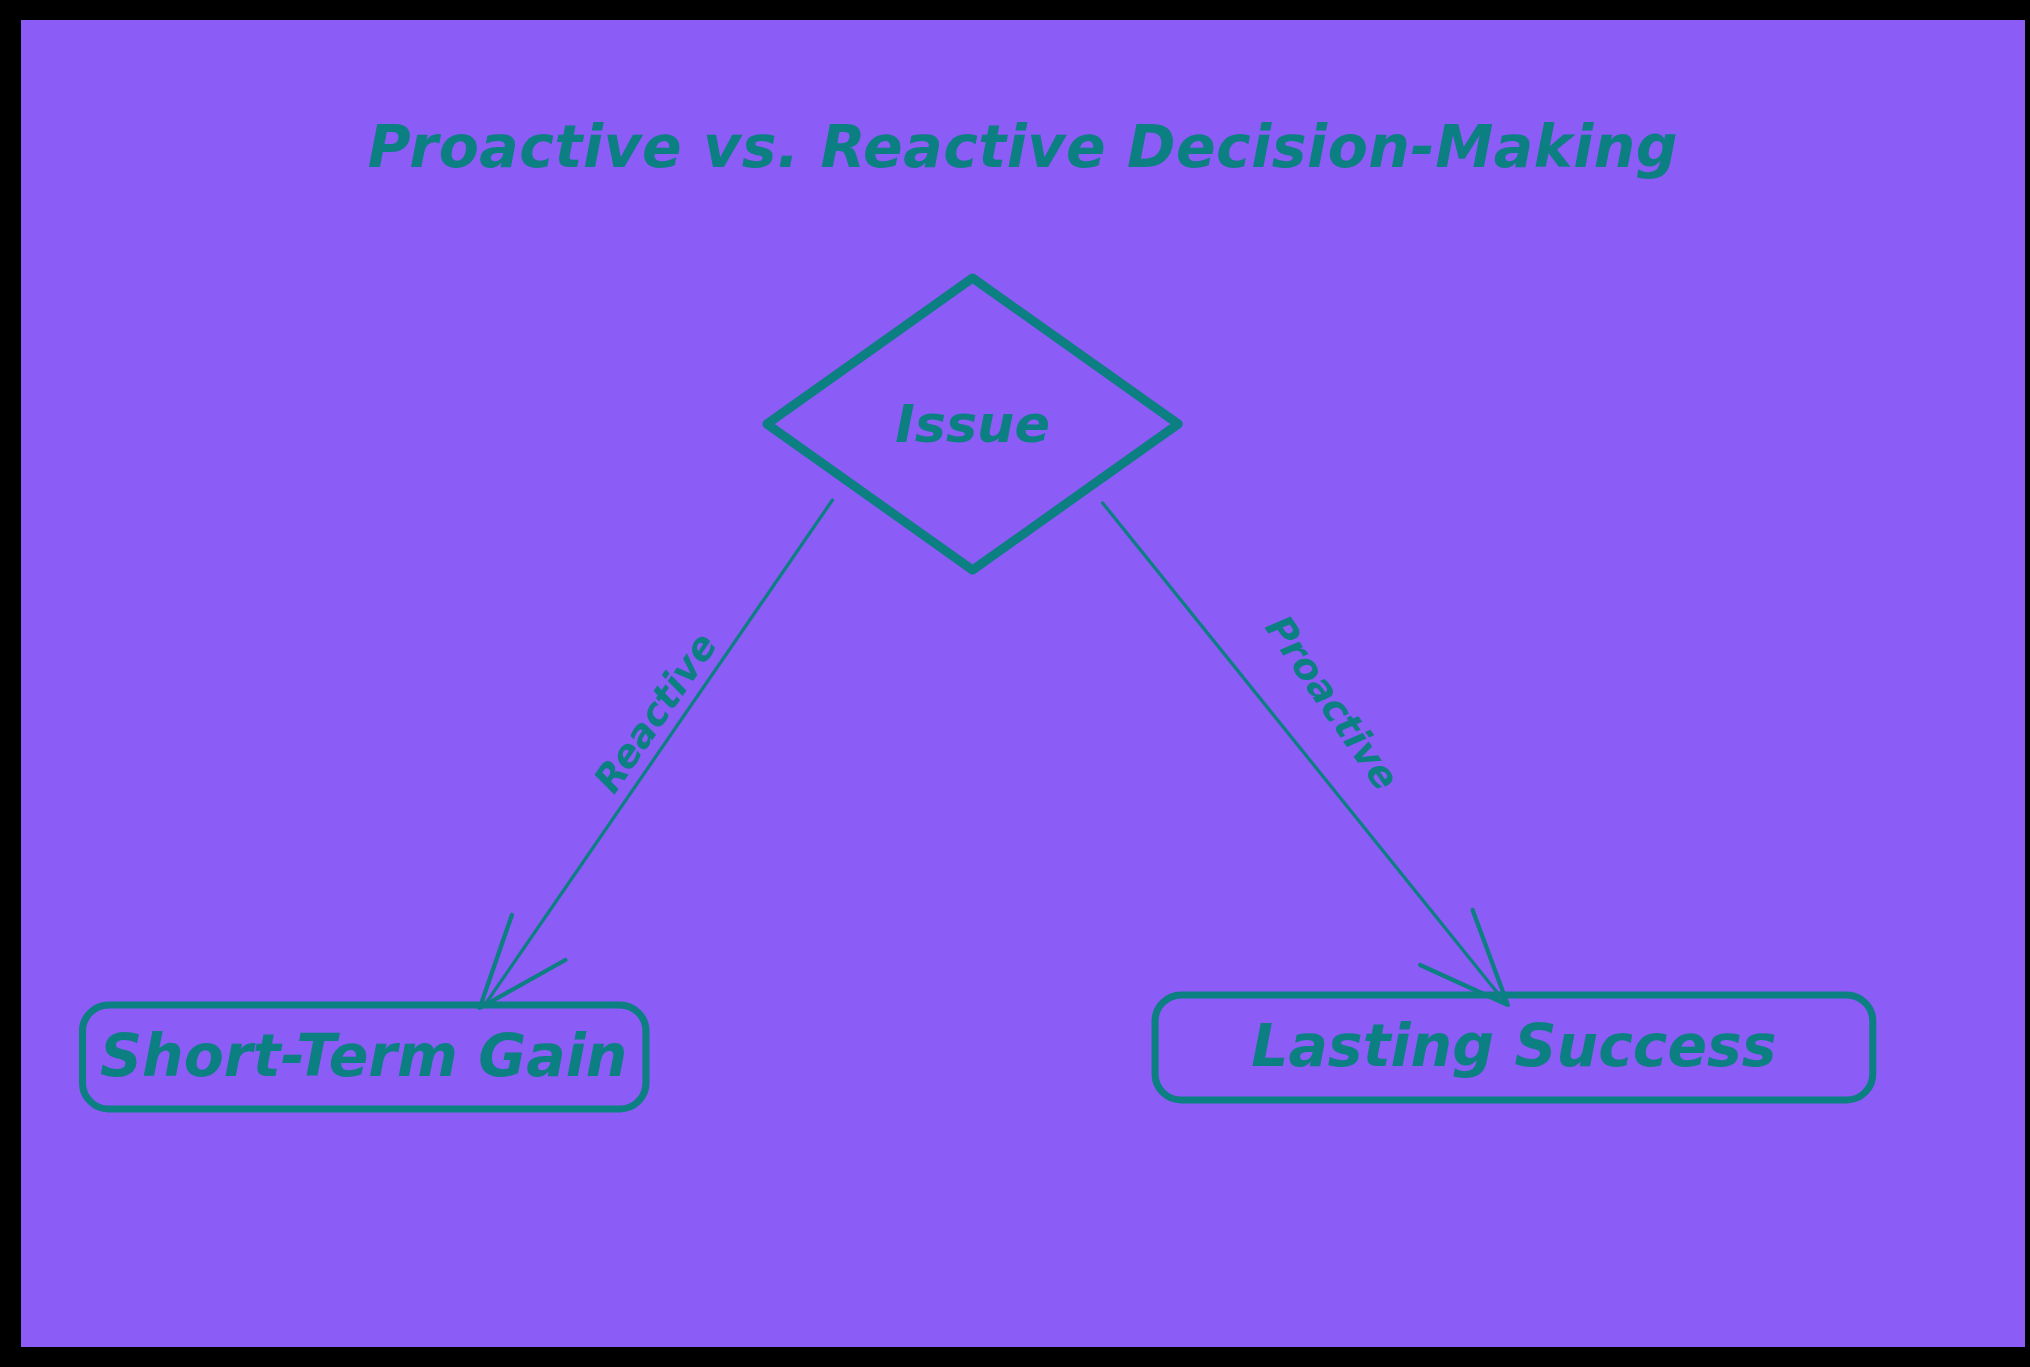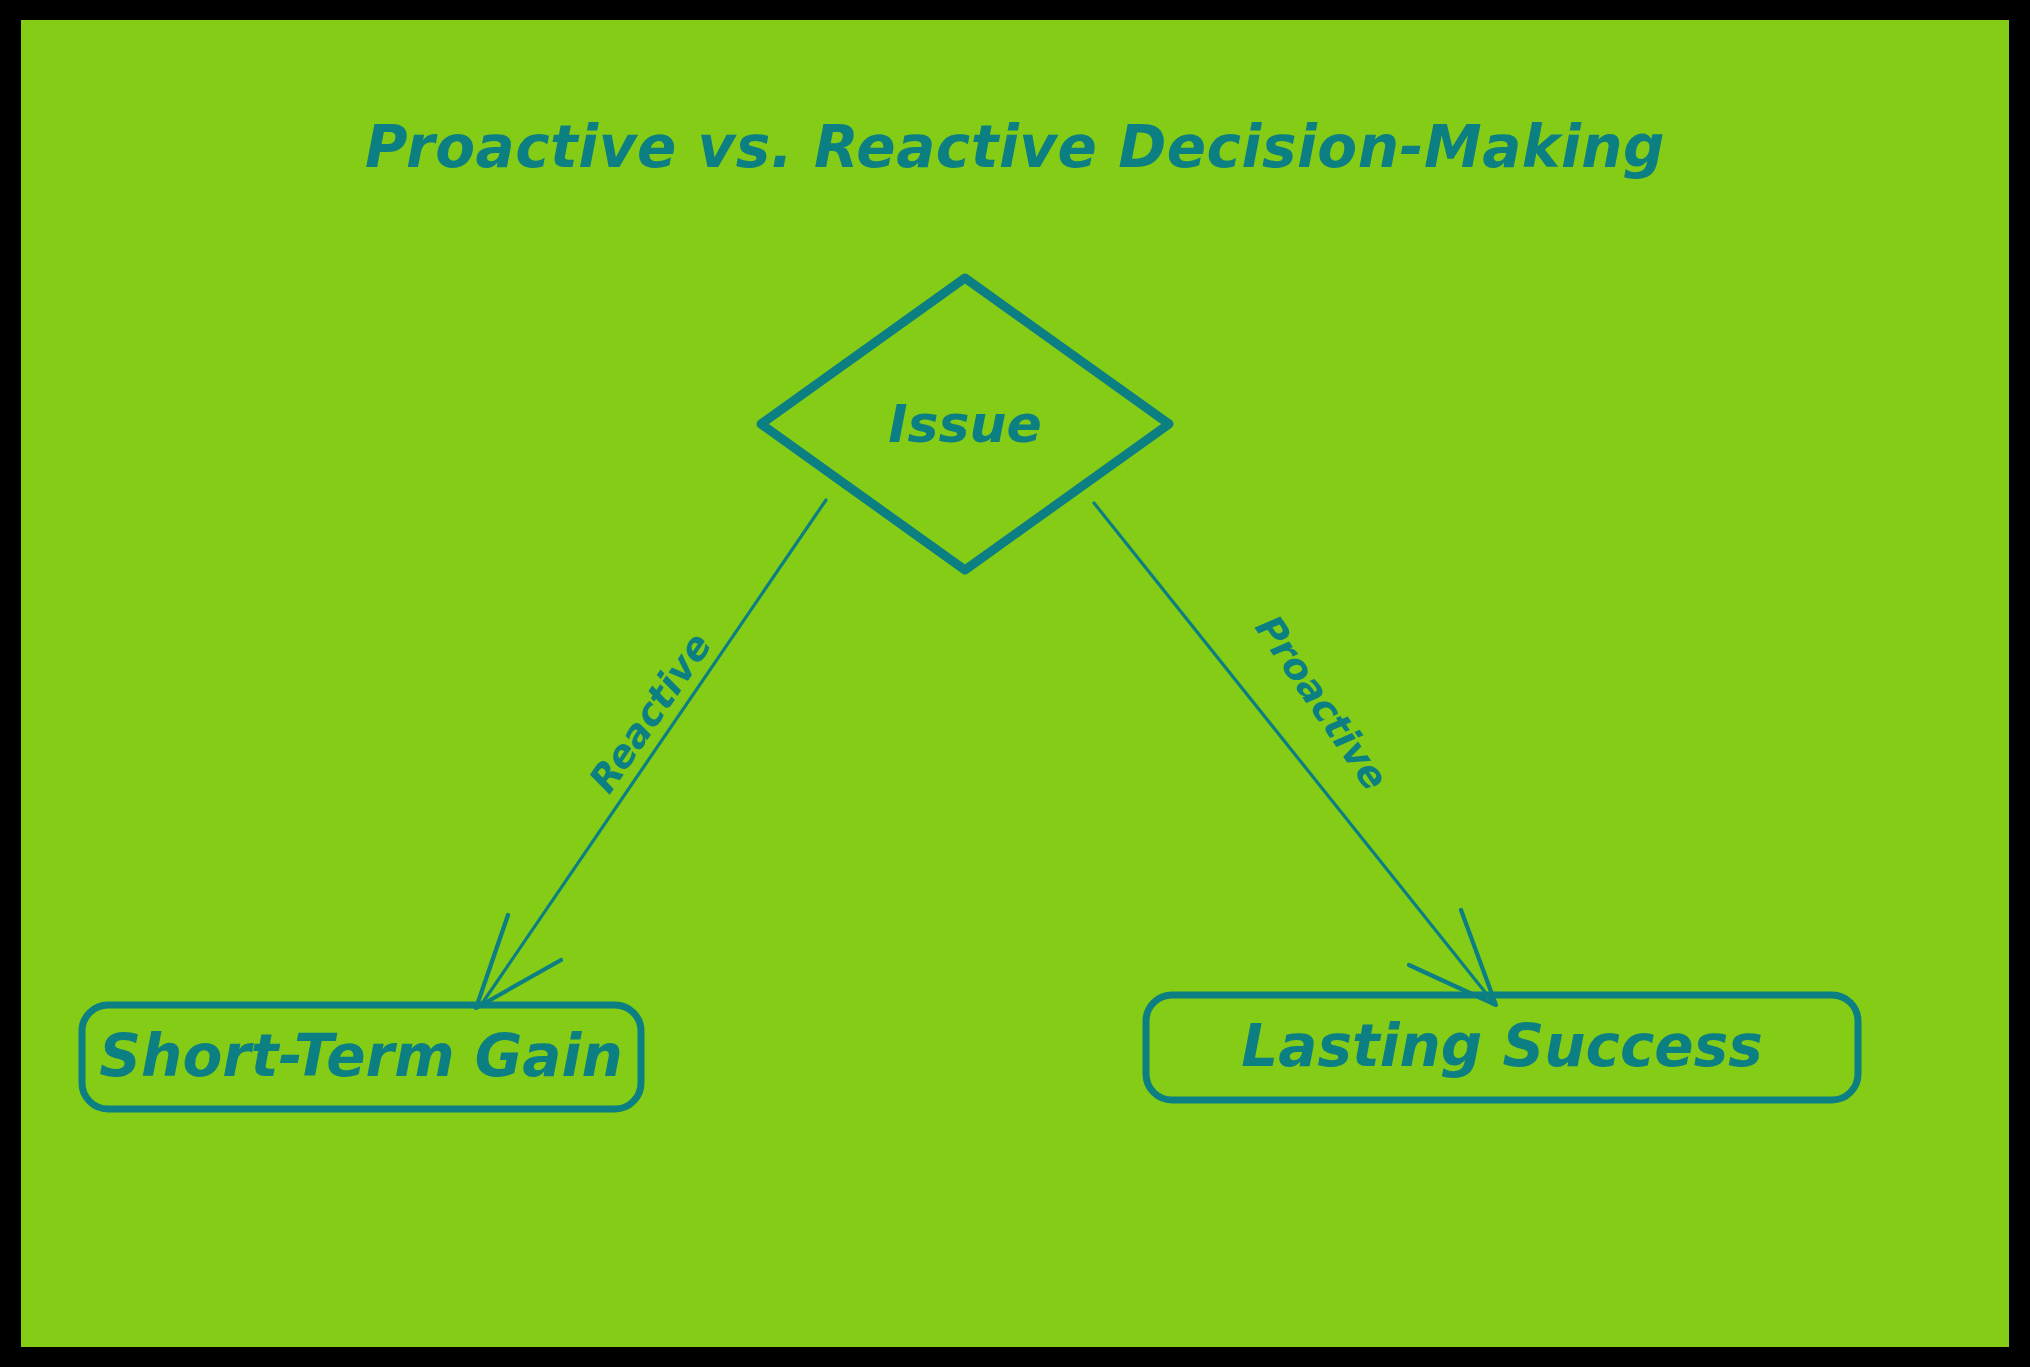--- a/index.html
+++ b/index.html
@@ -21,22 +21,23 @@
     width: 2030px;
     height: 1367px;
     background: #000000;
     box-sizing: border-box;
     padding: 20px 21px 20px 21px;
   }
   #canvas {
     position: relative;
     width: 100%;
     height: 100%;
-    background: #84cc16;
+    background: #8b5cf6;
     overflow: hidden;
+    padding-left: 16px;
   }
   #diagram-svg {
     position: absolute;
     left: 0;
     top: 0;
     width: 100%;
     height: 100%;
     display: block;
   }
   .hand {

